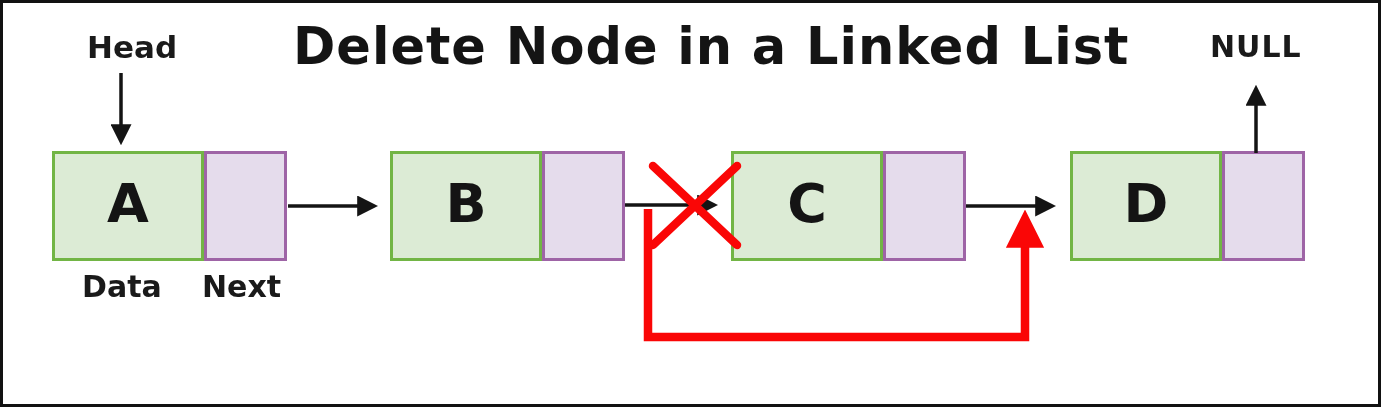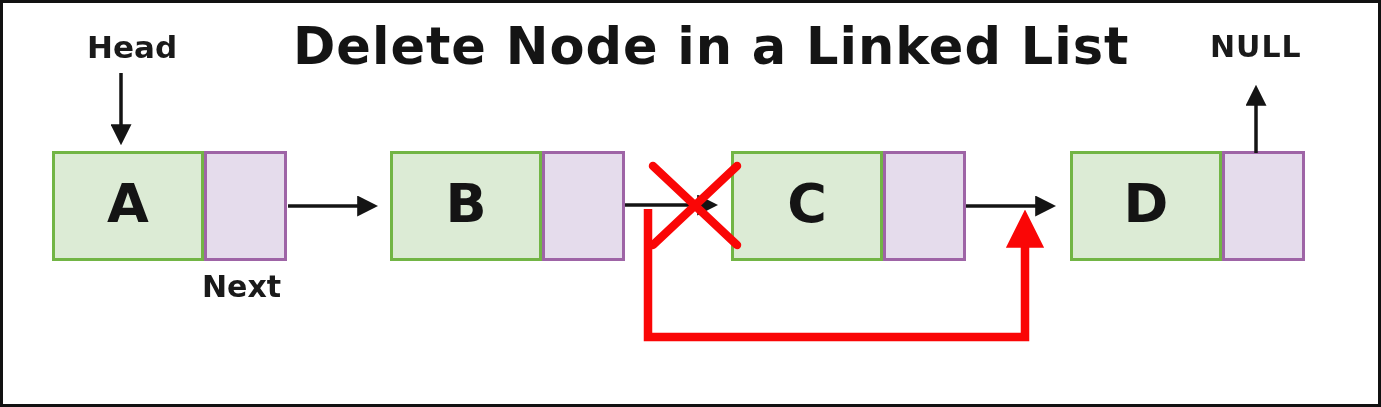--- a/index.html
+++ b/index.html
@@ -79,20 +79,21 @@
 </style>
 </head>
 <body>
 
 <div class="canvas">
 
   <div class="title">Delete Node in a Linked List</div>
 
   <div class="label head-label">Head</div>
   <div class="label null-label">NULL</div>
+  <div class="label data-label">Data</div>
   <div class="label next-label">Next</div>
 
   <div class="node node-a">
     <div class="data-box">
       <span class="node-letter">A</span>
     </div>
     <div class="next-box"></div>
   </div>
 
   <div class="node node-b">

